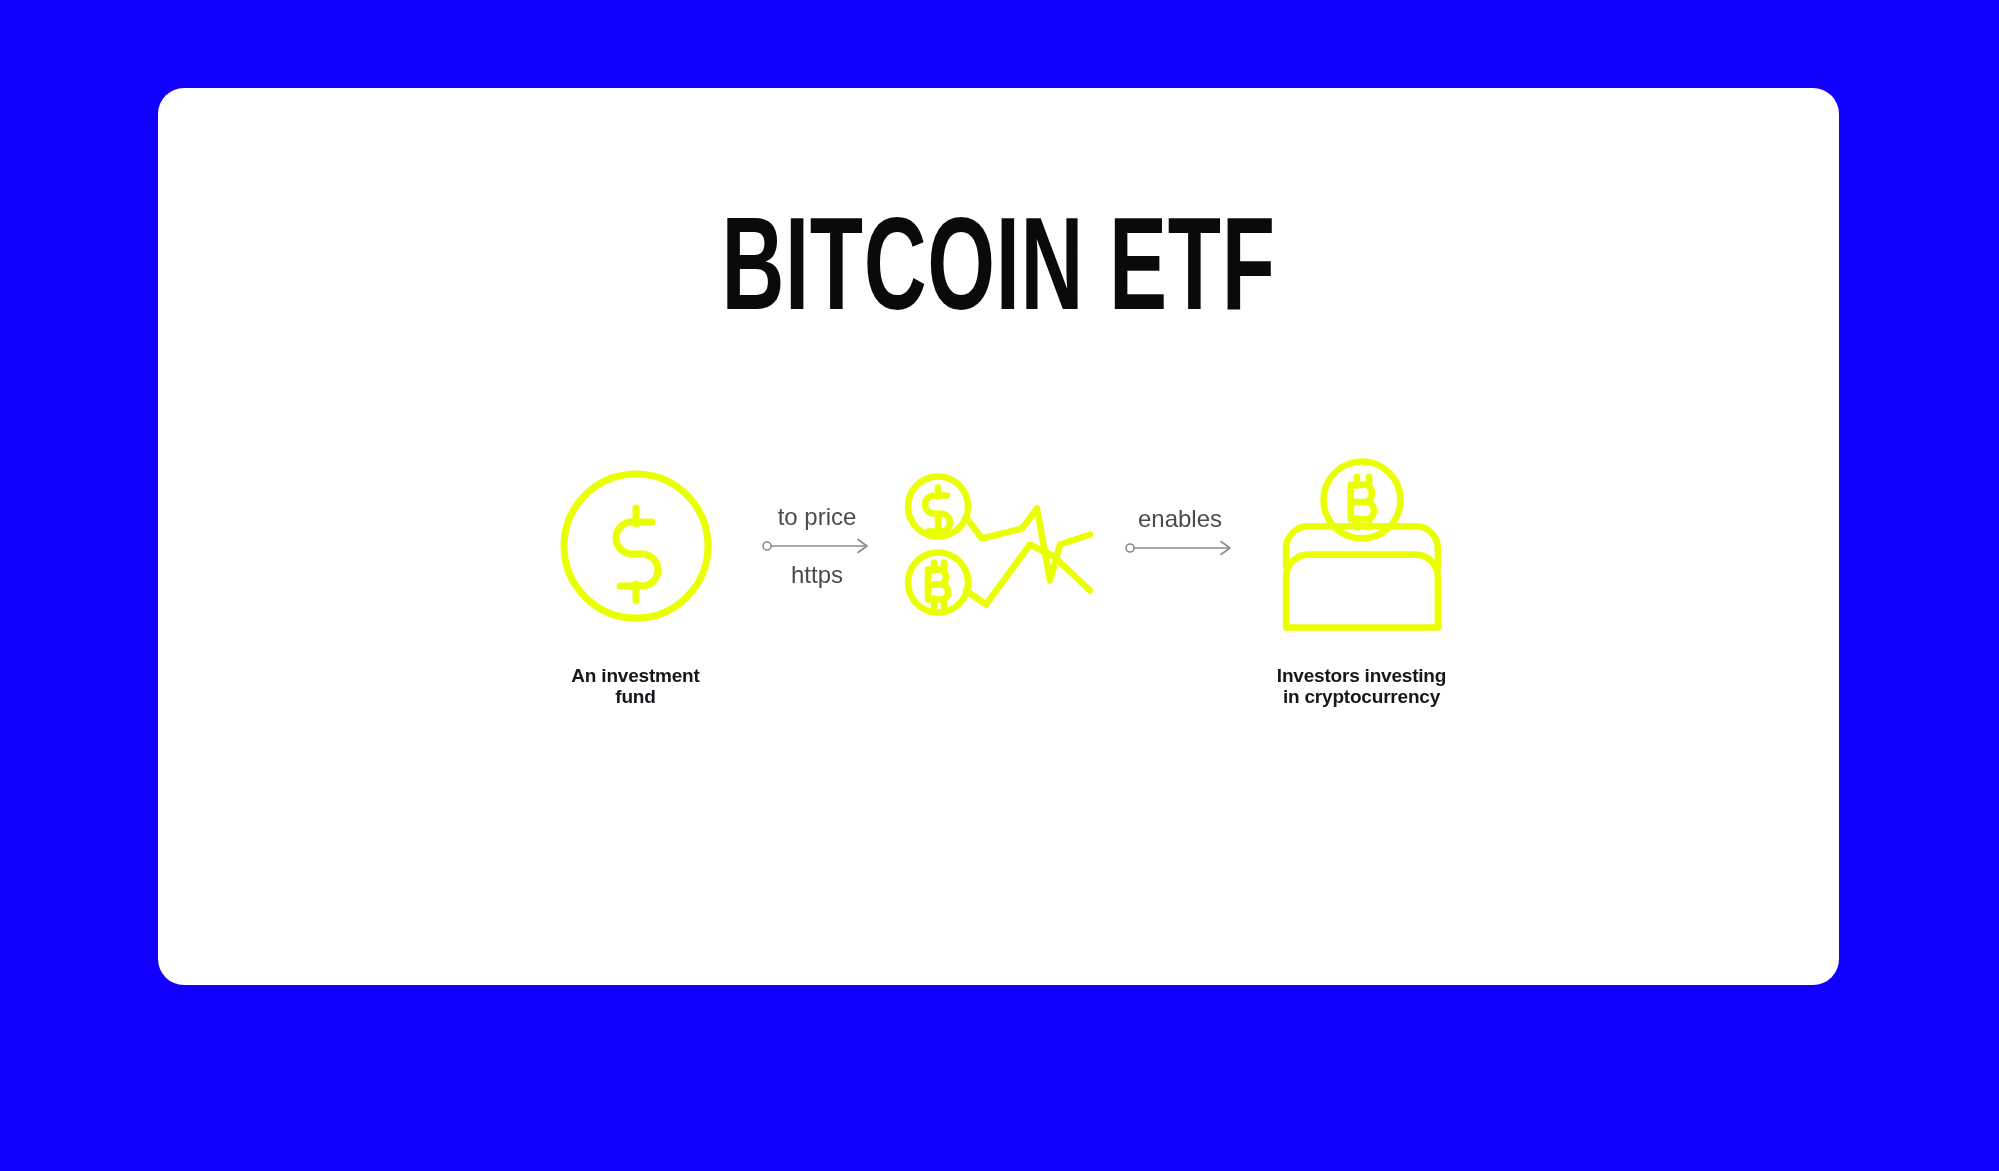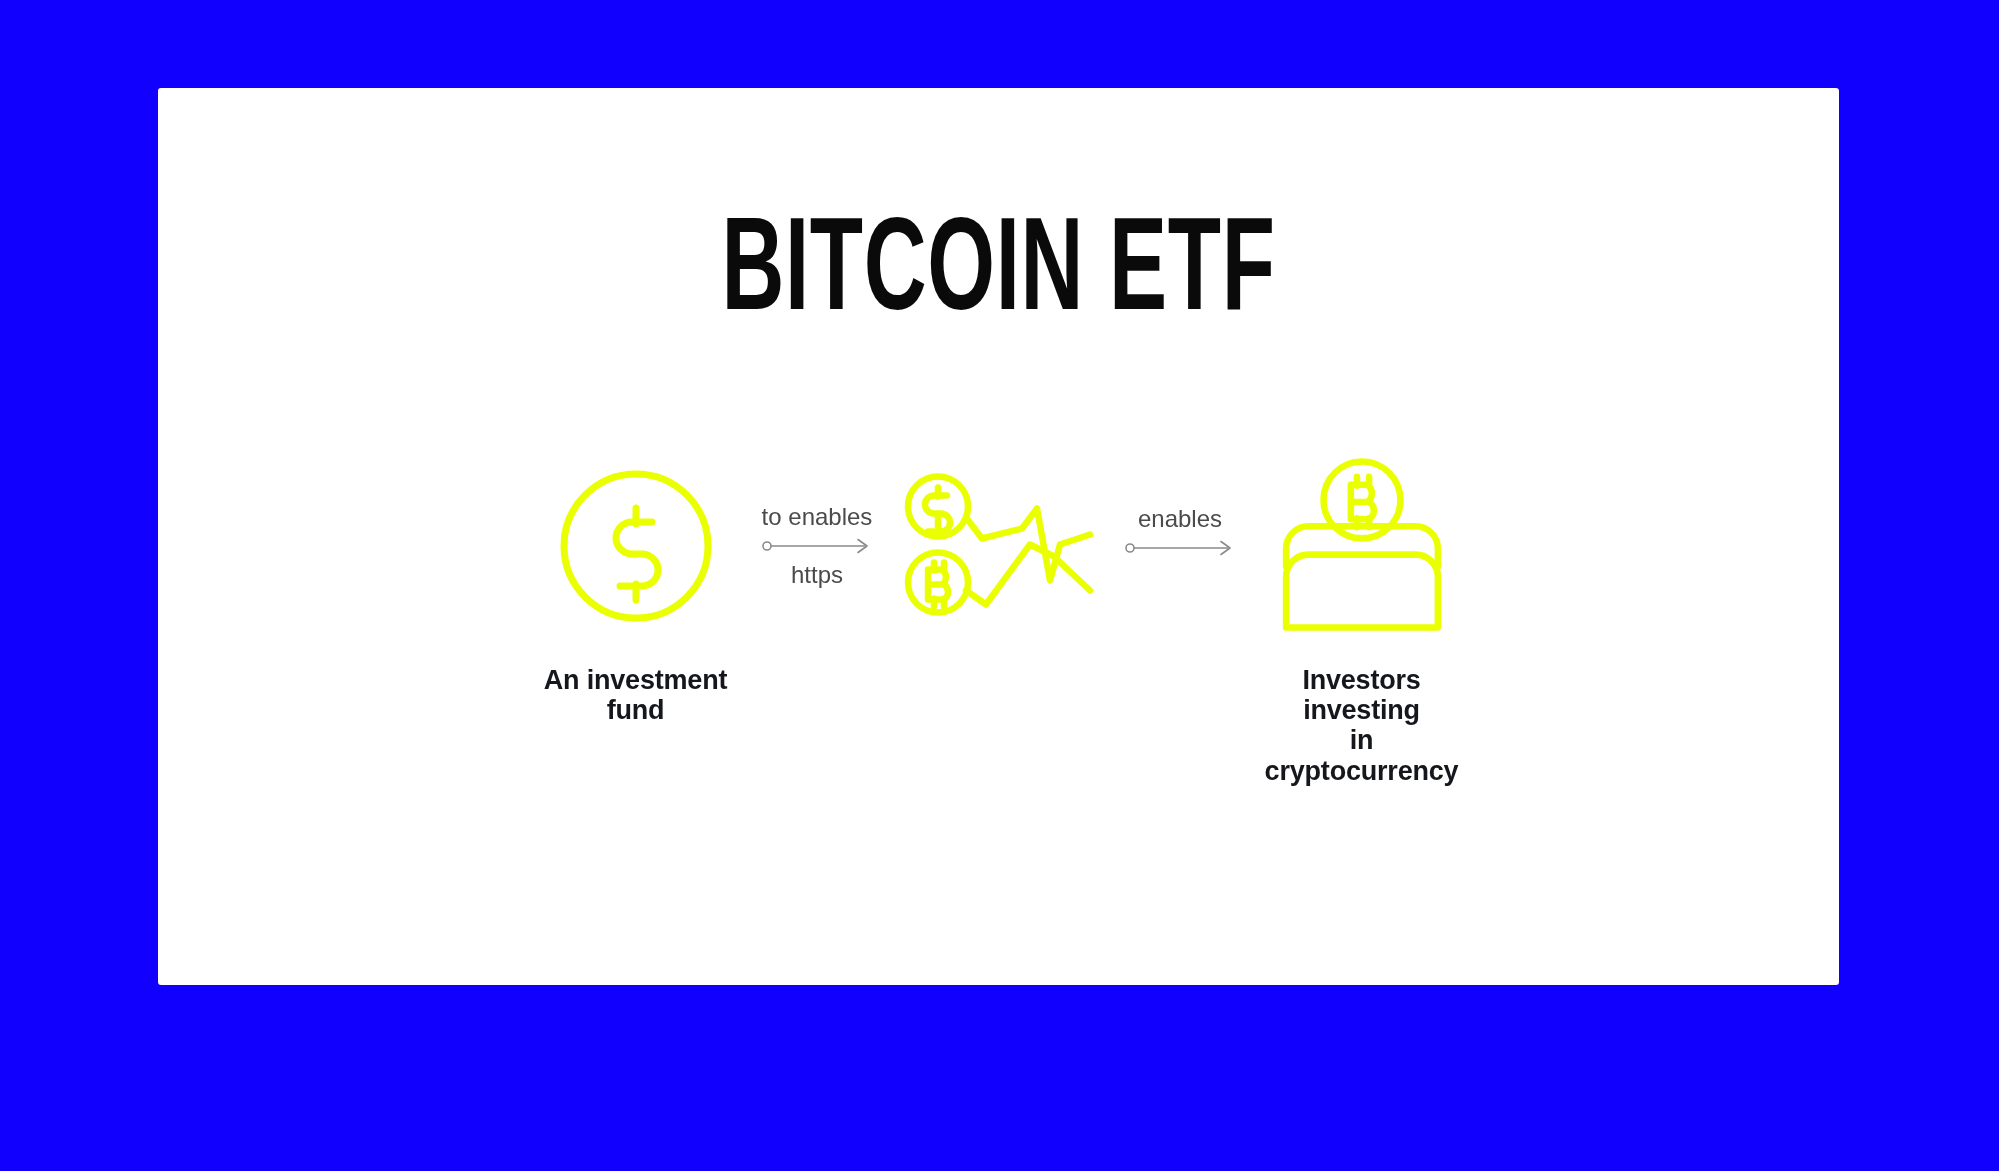--- a/index.html
+++ b/index.html
@@ -10,21 +10,21 @@
     overflow: hidden;
   }
   #root { position: relative; width: 1999px; height: 1171px; }
 
   
   .card {
     position: absolute;
     left: 158px; top: 88px;
     width: 1681px; height: 897px;
     background: #ffffff;
-    border-radius: 3px;
+    border-radius: 26px;
     padding-left: 24px;
   }
 
   
   .title {
     position: absolute;
     left: 0; top: 110px;
     width: 1681px;
     text-align: center;
     font-family: "Liberation Sans Narrow", "Liberation Sans", sans-serif;
@@ -57,21 +57,21 @@
   .icon-box {
     width: 190px; height: 175px;
     display: flex;
     align-items: center;
     justify-content: center;
   }
   .node-label {
     margin-top: 32px;
     text-align: center;
     font-weight: 700;
-    font-size: 27px;
+    font-size: 19px;
     line-height: 1.12;
     color: #15171c;
     letter-spacing: -0.2px;
     white-space: pre-line;
   }
 
   
   .connector {
     width: 148px;
     flex: none;
@@ -128,21 +128,21 @@
             <line x1="80" y1="118" x2="80" y2="134"></line>
           </svg>
         </div>
         <div class="node-label">An investment
 fund</div>
       </div>
 
 
 
       <div class="connector">
-        <div class="conn-top">to enables</div>
+        <div class="conn-top">to price</div>
         <svg class="conn-line" viewBox="0 0 110 16">
           <circle cx="5" cy="8" r="4" fill="none" stroke="#8a8a8a" stroke-width="1.6"></circle>
           <line x1="9" y1="8" x2="103" y2="8" stroke="#8a8a8a" stroke-width="1.6"></line>
           <path d="M96 1.5 L105 8 L96 14.5" fill="none" stroke="#8a8a8a" stroke-width="1.6" stroke-linecap="round" stroke-linejoin="round"></path>
         </svg>
         <div class="conn-bottom">https</div>
       </div>
 
       <div class="node">
         <div class="icon-box">

